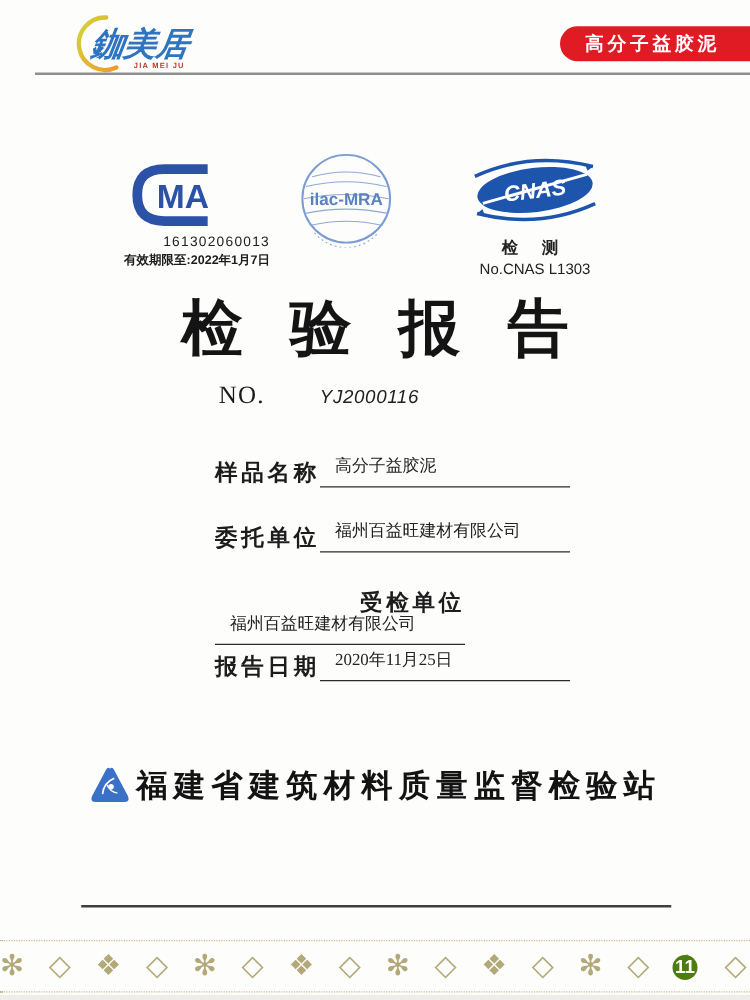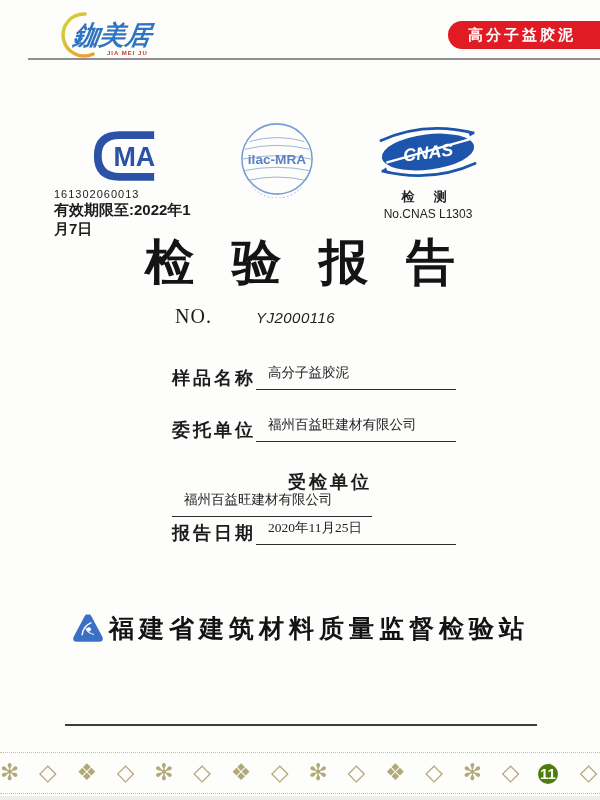--- a/index.html
+++ b/index.html
@@ -12,25 +12,25 @@
   .brand svg { position:absolute; left:0; top:0; }
   .brand-sub { position:absolute; left:52px; top:40px; font-family:"Liberation Sans",sans-serif;
                font-size:6px; font-weight:bold; color:#c03a2b; letter-spacing:1px; }
   .badge { position:absolute; right:0; top:21px; height:28px; padding:0 24px 0 20px;
            background:#e01b23; border-radius:14px 0 0 14px; display:flex; align-items:center; }
   .badge span { color:#fff; font-size:15px; font-weight:bold; letter-spacing:3px;
                 font-family:"Liberation Sans",sans-serif; }
   .header-rule { position:absolute; left:28px; top:58px; width:572px; height:2px; background:#8f8f8f; }
 
   
-  .cma-block { position:absolute; left:54px; top:128px; width:150px; text-align:left; }
+  .cma-block { position:absolute; left:66px; top:128px; width:150px; text-align:right; }
   .cma-block svg { display:block; margin:0 auto; }
   .cma-number { margin-top:4px; font-family:"Liberation Sans",sans-serif; font-size:11px;
                 color:#222; letter-spacing:1px; }
-  .cma-valid { font-family:"Liberation Sans",sans-serif; font-size:15px; font-weight:bold;
+  .cma-valid { font-family:"Liberation Sans",sans-serif; font-size:10px; font-weight:bold;
                color:#1c1c1c; margin-top:1px; }
   .ilac-block { position:absolute; left:238px; top:120px; width:78px; height:78px; }
   .cnas-block { position:absolute; left:368px; top:126px; width:120px; text-align:center; }
   .cnas-type { margin-top:6px; font-size:13px; font-weight:bold; color:#222; letter-spacing:8px; }
   .cnas-number { font-family:"Liberation Sans",sans-serif; font-size:12px; color:#222; margin-top:1px; }
 
   
   .report-title { position:absolute; left:0; top:230px; width:100%; text-align:center;
                   font-size:49px; font-weight:bold; letter-spacing:38px; padding-left:38px;
                   color:#141414; }

